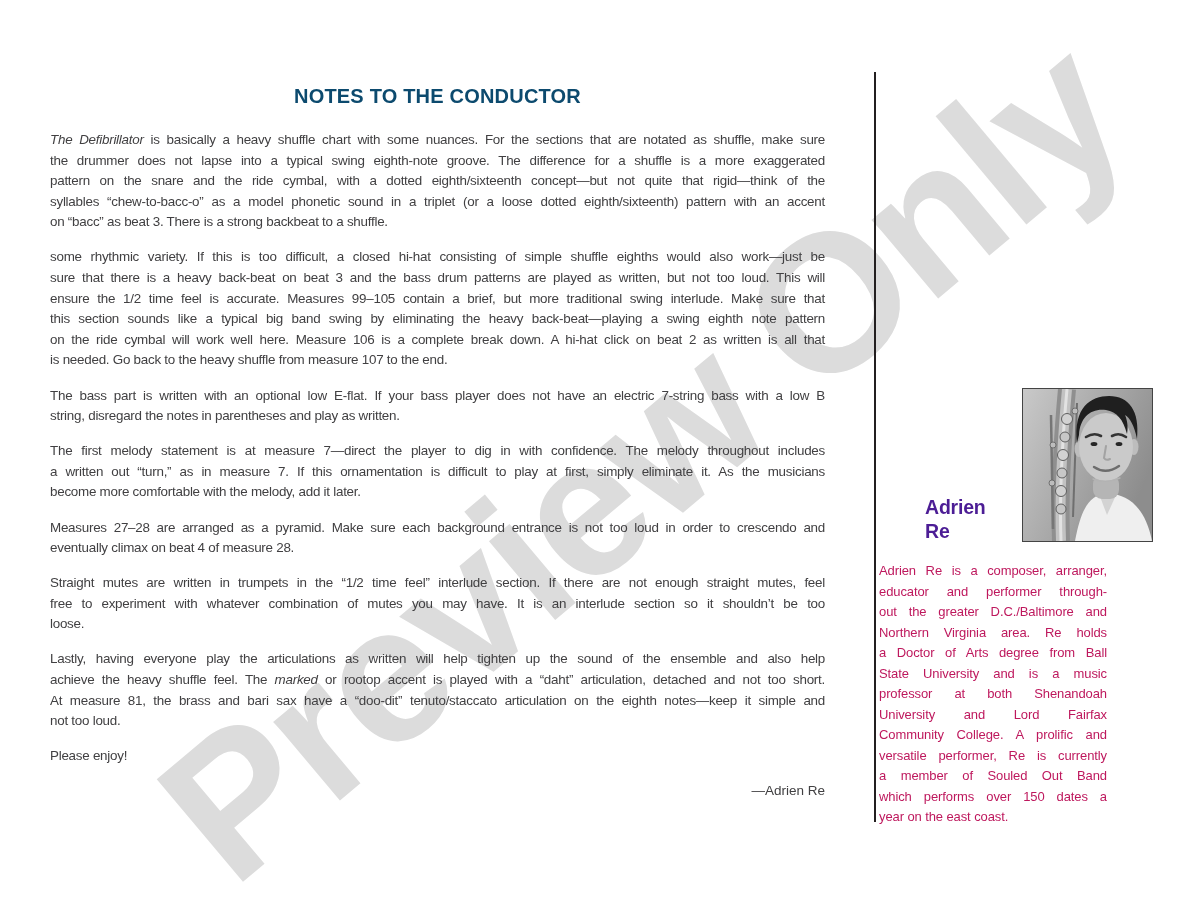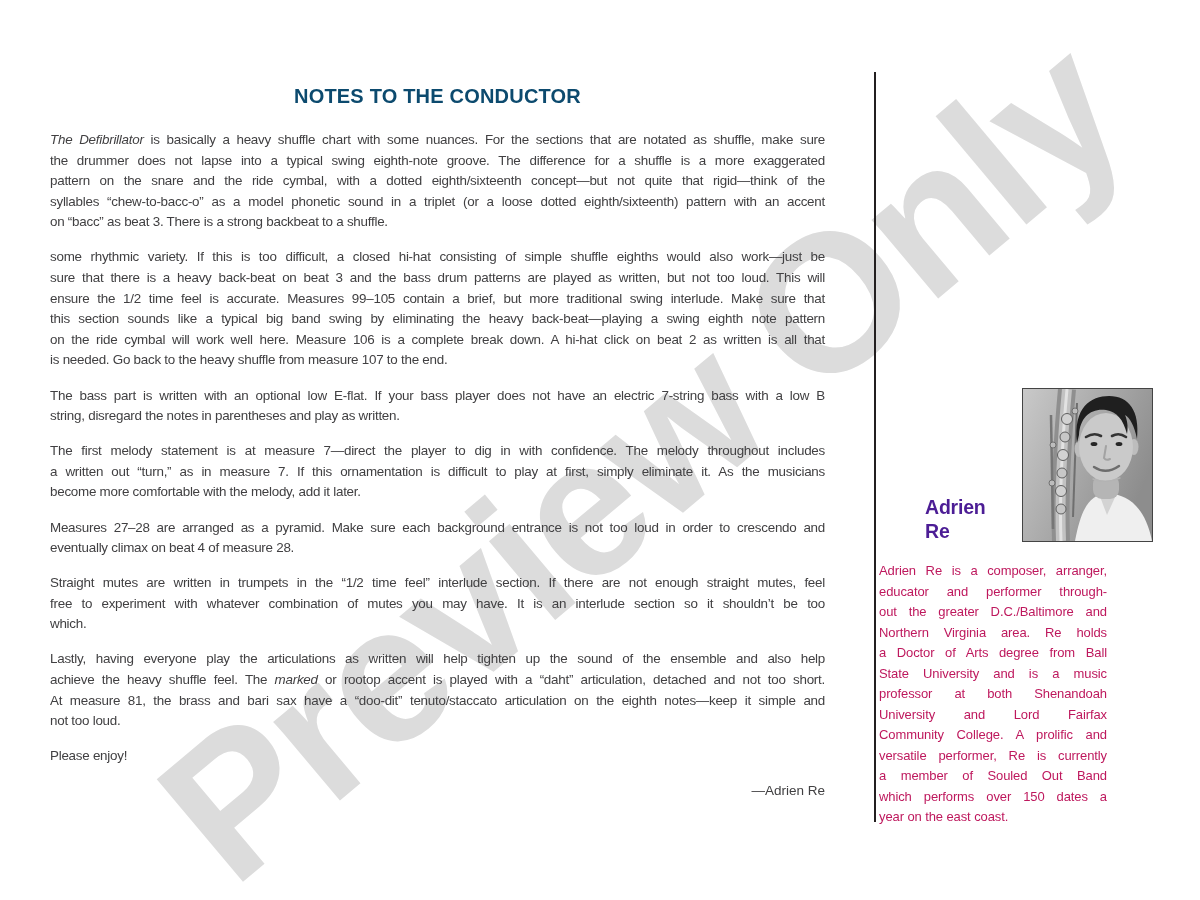--- a/index.html
+++ b/index.html
@@ -143,21 +143,21 @@
           <div class="line">a written out “turn,” as in measure 7. If this ornamentation is difficult to play at first, simply eliminate it. As the musicians</div>
           <div class="line last">become more comfortable with the melody, add it later.</div>
         </div>
         <div class="para">
           <div class="line">Measures 27–28 are arranged as a pyramid. Make sure each background entrance is not too loud in order to crescendo and</div>
           <div class="line last">eventually climax on beat 4 of measure 28.</div>
         </div>
         <div class="para">
           <div class="line">Straight mutes are written in trumpets in the “1/2 time feel” interlude section. If there are not enough straight mutes, feel</div>
           <div class="line">free to experiment with whatever combination of mutes you may have. It is an interlude section so it shouldn’t be too</div>
-          <div class="line last">which.</div>
+          <div class="line last">loose.</div>
         </div>
         <div class="para">
           <div class="line">Lastly, having everyone play the articulations as written will help tighten up the sound of the ensemble and also help</div>
           <div class="line">achieve the heavy shuffle feel. The <i>marked</i> or rootop accent is played with a “daht” articulation, detached and not too short.</div>
           <div class="line">At measure 81, the brass and bari sax have a “doo-dit” tenuto/staccato articulation on the eighth notes—keep it simple and</div>
           <div class="line last">not too loud.</div>
         </div>
         <div class="para">
           <div class="line last">Please enjoy!</div>
         </div>

